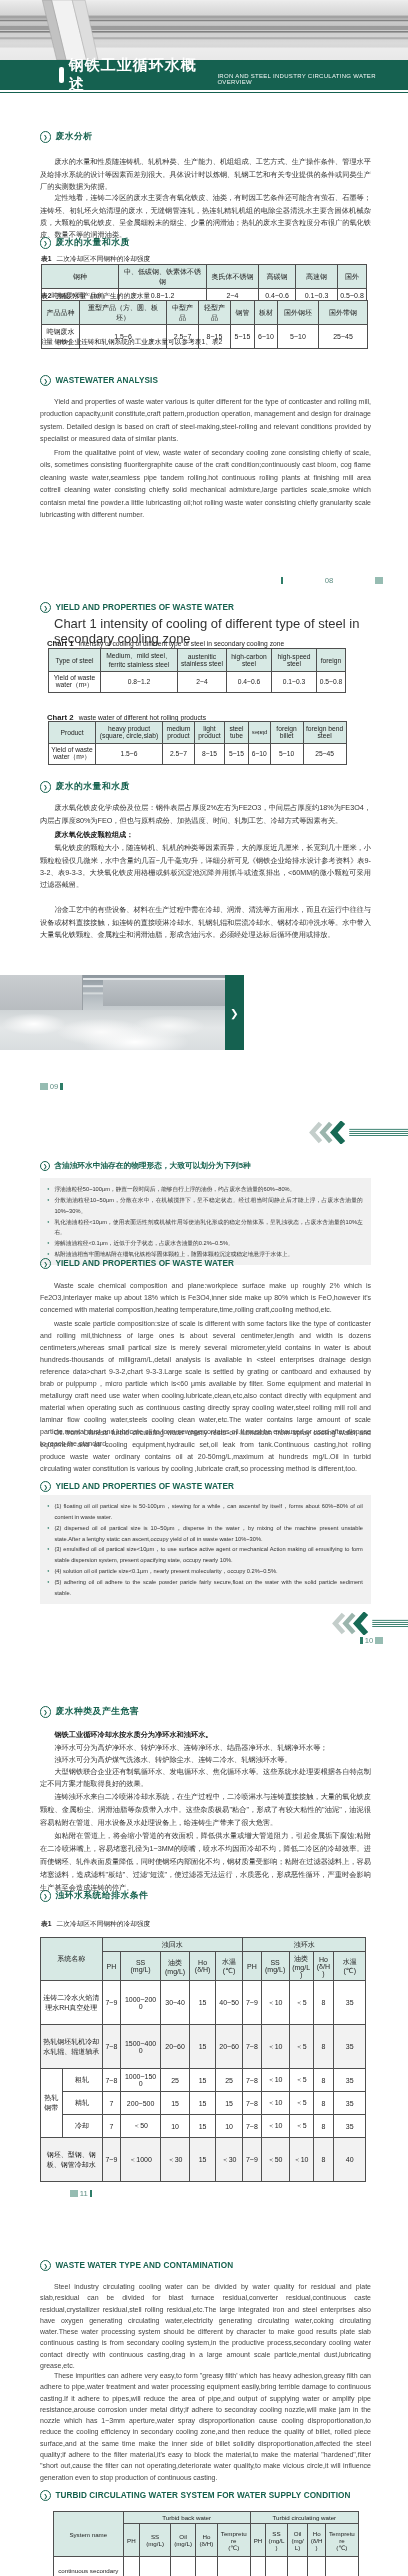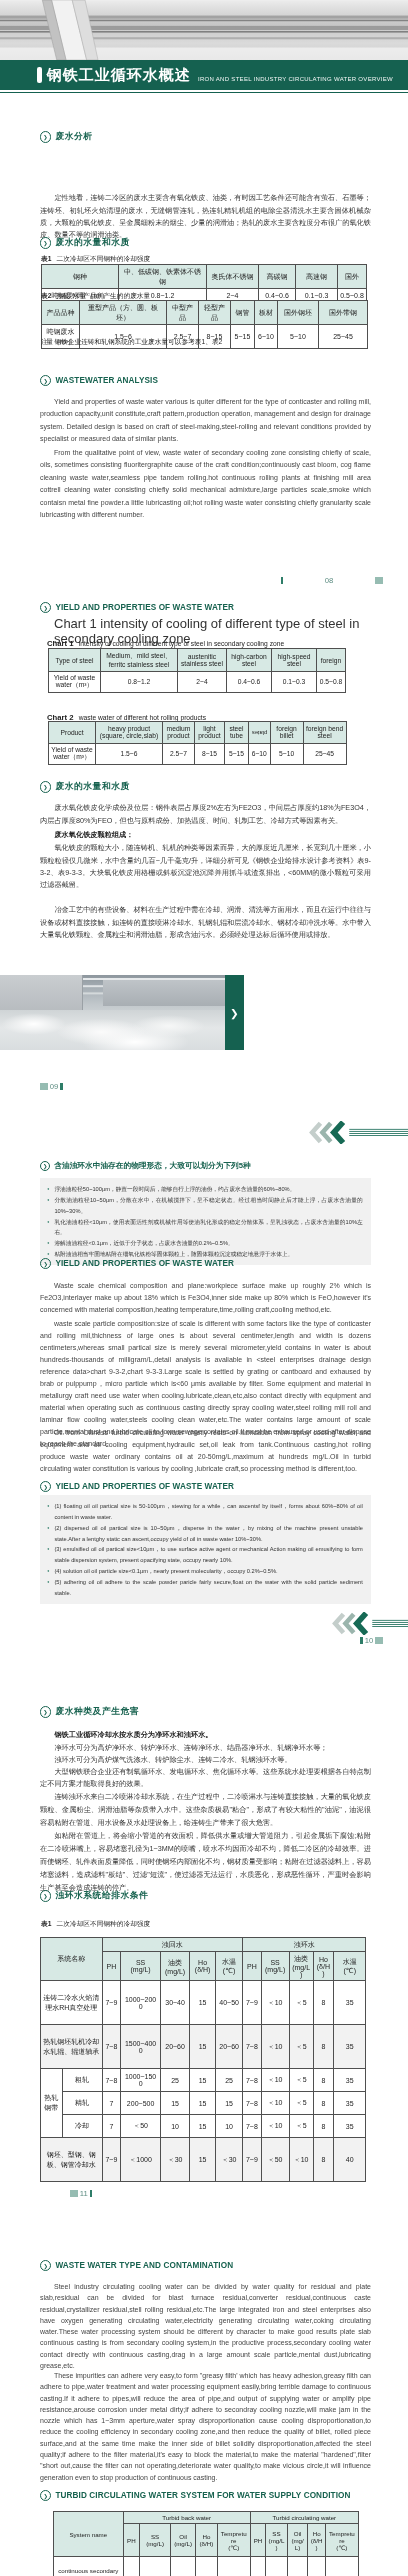--- a/index.html
+++ b/index.html
@@ -7,21 +7,21 @@
   #page{position:relative;width:409px;height:2773px;margin:0 auto;background:#ffffff;overflow:hidden;
     background-image:
       radial-gradient(closest-side at 319px 464px, rgba(190,200,198,0.18), transparent),
       radial-gradient(closest-side at 350px 1417px, rgba(190,200,198,0.16), transparent),
       radial-gradient(closest-side at 62px 1340px, rgba(190,200,198,0.12), transparent),
       radial-gradient(closest-side at 335px 2576px, rgba(190,200,198,0.15), transparent);
     background-repeat:no-repeat;
     background-size:155px 206px,165px 216px,134px 155px,155px 196px;}
   .abs{position:absolute;}
   
-  .greenbar{left:0;top:60px;width:409px;height:30px;background:#156150;display:flex;align-items:center;padding-left:37px;box-sizing:border-box;}
+  .greenbar{left:0;top:60px;width:409px;height:30px;background:#156150;display:flex;align-items:center;padding-left:59px;box-sizing:border-box;}
   .tbar{display:inline-block;width:4.6px;height:16.5px;background:#ffffff;border-radius:2.1px;margin-right:5.2px;}
   .btitle{color:#ffffff;font-size:15px;font-weight:bold;letter-spacing:1px;}
   .bcap{color:#ffffff;font-size:6px;letter-spacing:0.3px;margin-left:7.2px;margin-top:7.2px;opacity:0.95;}
   .underline{left:0;top:92px;width:409px;height:1px;background:#156150;}
   
   .shead{left:40px;color:#17624f;font-weight:bold;display:flex;align-items:center;gap:4.1px;}
   .shead .hic{flex:0 0 auto;width:9.3px;height:9.3px;border:0.9px solid #17624f;border-radius:50%;display:flex;align-items:center;justify-content:center;font-size:5.2px;font-weight:bold;color:#17624f;}
   .cnh{font-size:8.8px;letter-spacing:0.5px;}
   .enh{font-size:8.2px;letter-spacing:0.1px;}
   .smh{font-size:7.7px;}
@@ -99,20 +99,21 @@
     <span class="tbar"></span>
     <span class="btitle">钢铁工业循环水概述</span>
     <span class="bcap">IRON AND STEEL INDUSTRY CIRCULATING WATER OVERVIEW</span>
   </div>
   <div class="abs underline"></div>
 
   <div class="abs shead cnh" style="top:131px;">
     <span class="hic">❯</span>
     <span>废水分析</span>
   </div>
+  <p class="abs cn-p" style="top:149px;">废水的水量和性质随连铸机、轧机种类、生产能力、机组组成、工艺方式、生产操作条件、管理水平及给排水系统的设计等因素而差别很大。具体设计时以炼钢、轧钢工艺和有关专业提供的条件或同类生产厂的实测数据为依据。</p>
   <p class="abs cn-p" style="top:185px;">定性地看，连铸二冷区的废水主要含有氧化铁皮、油类，有时因工艺条件还可能含有萤石、石墨等；连铸坯、初轧坯火焰清理的废水，无缝钢管连轧，热连轧精轧机组的电除尘器清洗水主要含固体机械杂质，大颗粒的氧化铁皮、呈金属细粉末的烟尘、少量的润滑油；热轧的废水主要含粒度分布很广的氧化铁皮、数量不等的润滑油类。</p>
 
   <div class="abs shead cnh" style="top:237px;">
     <span class="hic">❯</span>
     <span>废水的水量和水质</span>
   </div>
   <div class="abs cap" style="top:255px;">
     <b>表1</b><span>二次冷却区不同钢种的冷却强度</span>
   </div>
   <table class="abs tbl cn13" style="top:264px;left:41px;width:325px;">

